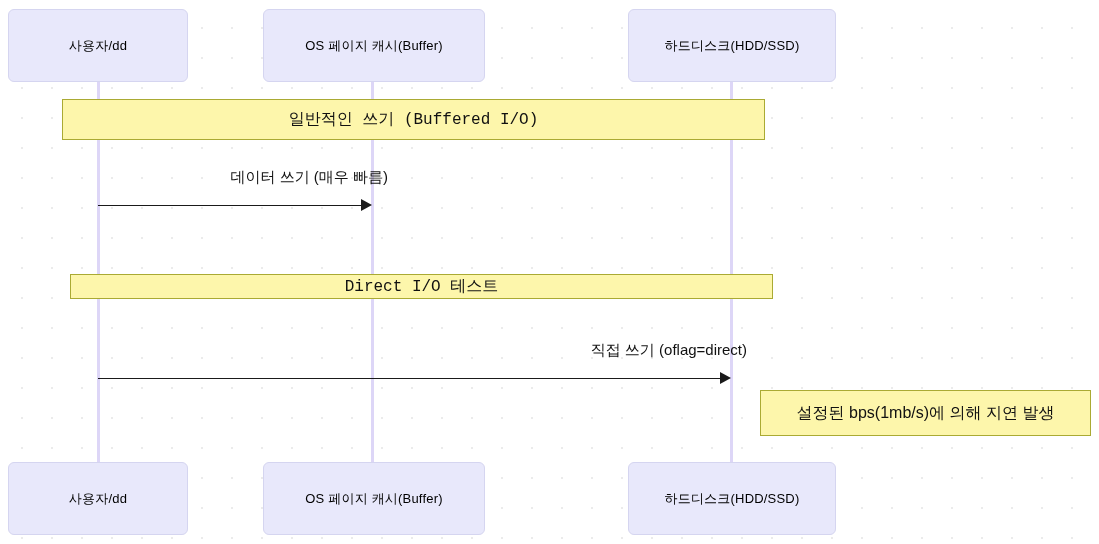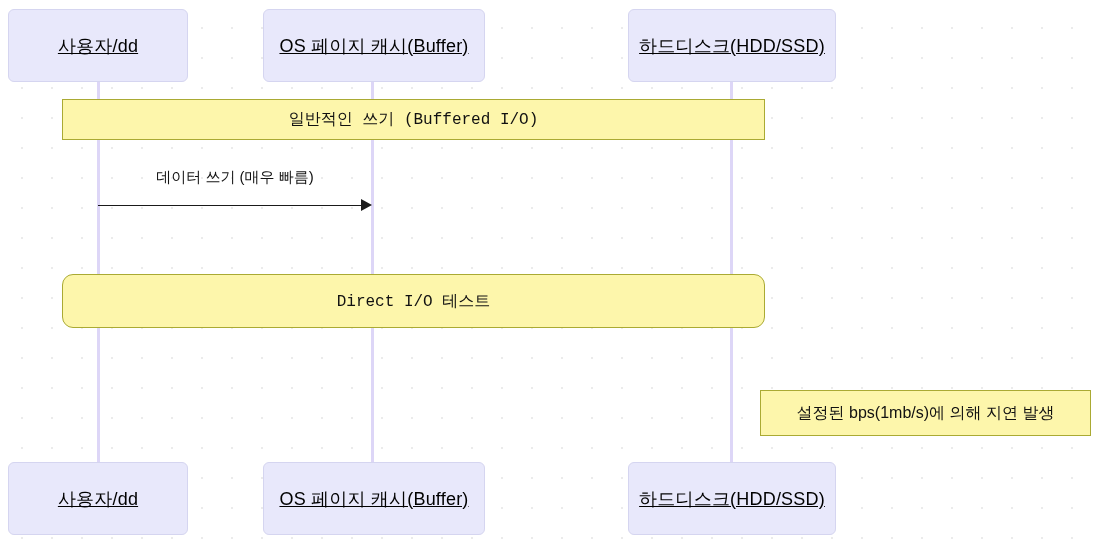--- a/index.html
+++ b/index.html
@@ -24,25 +24,24 @@
   .participant {
     position: absolute;
     box-sizing: border-box;
     background: #e8e8fb;
     border: 1px solid #d5d5f0;
     border-radius: 6px;
     display: flex;
     align-items: center;
     justify-content: center;
     color: #000000;
-    font-size: 18px;
+    font-size: 13px;
     font-weight: 400;
     letter-spacing: 0.2px;
     z-index: 4;
-    text-decoration: underline;
   }
 
   
   .lifeline {
     position: absolute;
     width: 3px;
     background: #ddd6f7;
     z-index: 1;
   }
 
@@ -75,24 +74,24 @@
     z-index: 3;
   }
 
   
   .message {
     position: absolute;
     z-index: 2;
   }
   .message .msg-label {
     position: absolute;
-    left: 0;
+    left: 16px;
     top: 0;
     width: 100%;
-    text-align: center;
+    text-align: right;
     font-size: 15px;
     color: #111111;
     white-space: nowrap;
   }
   .message .msg-line {
     position: absolute;
     left: 0;
     height: 0;
     border-top: 1.6px solid #1a1a1a;
   }
@@ -131,24 +130,29 @@
     <span>일반적인 쓰기 (Buffered I/O)</span>
   </div>
 
   <div class="message" style="left:98px; top:168px; width:274px; height:42px;">
     <span class="msg-label">데이터 쓰기 (매우 빠름)</span>
     <div class="msg-line" style="top:37px; width:263px;"></div>
     <div class="msg-head" style="top:31px; left:263px;"></div>
   </div>
 
 
-  <div class="section-bar" style="left:62px; top:274px; width:703px; height:54px;border-radius:11px;">
+  <div class="section-bar" style="left:70px; top:274px; width:703px; height:25px;">
     <span>Direct I/O 테스트</span>
   </div>
 
+  <div class="message" style="left:98px; top:341px; width:633px; height:42px;">
+    <span class="msg-label">직접 쓰기 (oflag=direct)</span>
+    <div class="msg-line" style="top:37px; width:622px;"></div>
+    <div class="msg-head" style="top:31px; left:622px;"></div>
+  </div>
 
   <div class="note-box" style="left:760px; top:390px; width:331px; height:46px;">
     <span>설정된 bps(1mb/s)에 의해 지연 발생</span>
   </div>
 
   <div class="participant" style="left:8px; top:462px; width:180px; height:73px;">
     <span>사용자/dd</span>
   </div>
   <div class="participant" style="left:263px; top:462px; width:222px; height:73px;">
     <span>OS 페이지 캐시(Buffer)</span>

